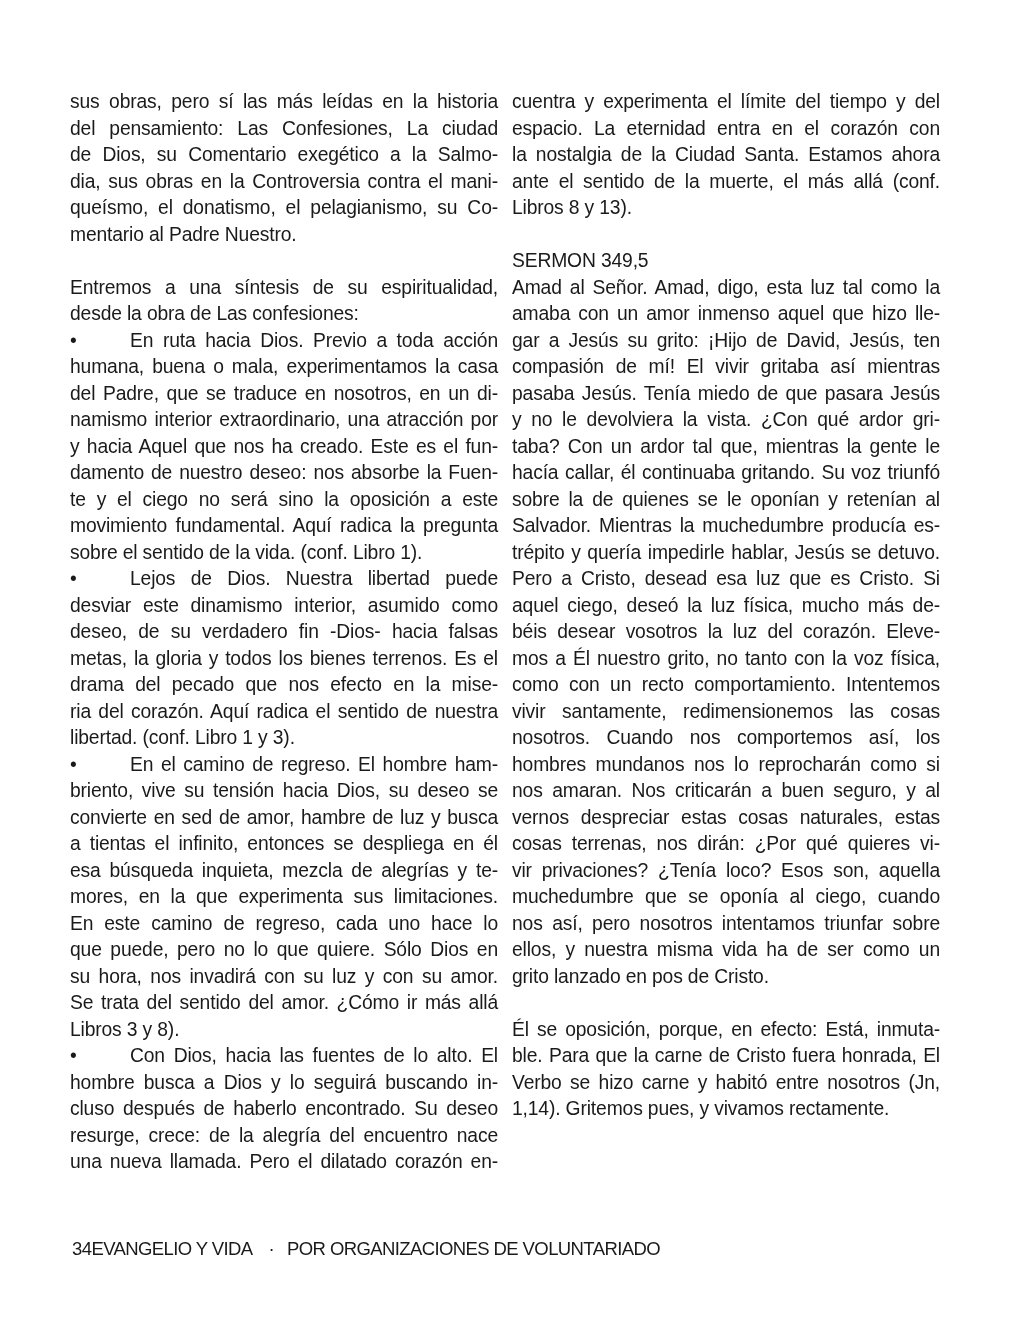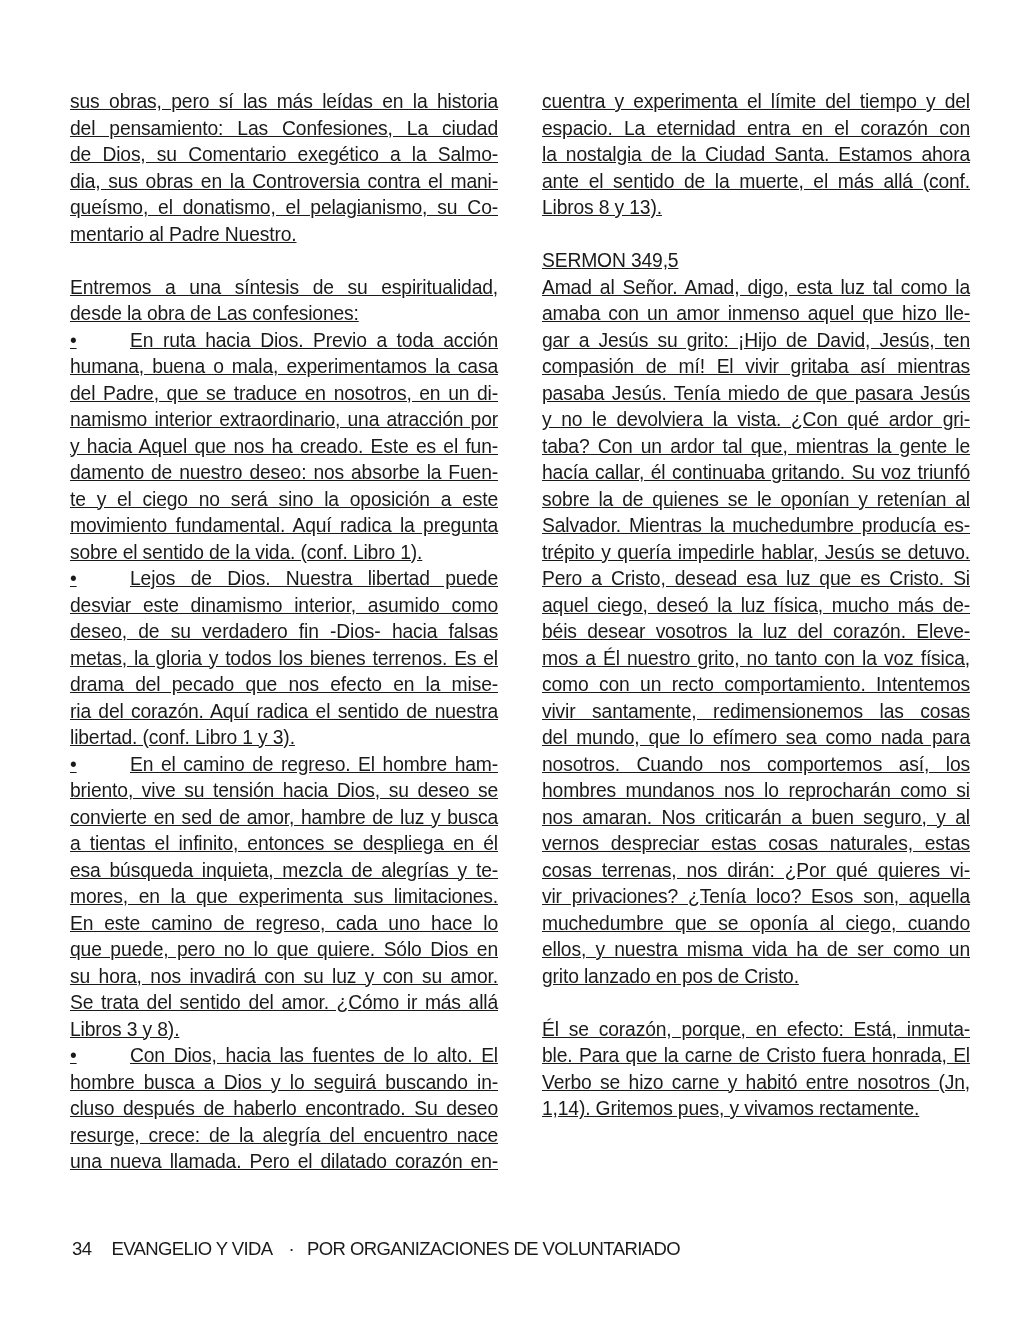--- a/index.html
+++ b/index.html
@@ -15,24 +15,23 @@
       font-family: "Liberation Sans", sans-serif;
       color: #1a1a1a;
     }
     .column {
       position: absolute;
       top: 89px;
       width: 428px;
       font-size: 19.3px;
       line-height: 26.5px;
       letter-spacing: -0.15px;
-      text-decoration: underline;
     }
     #col-left { left: 70px; }
-    #col-right { left: 542px; }
+    #col-right { left: 512px; }
     .line {
       display: block;
       height: 26.5px;
       white-space: nowrap;
       text-align: justify;
       text-align-last: justify;
       overflow: visible;
     }
     .line.last {
       text-align-last: left;
@@ -59,21 +58,21 @@
       position: absolute;
       left: 72px;
       top: 1237px;
       font-size: 18.5px;
       line-height: 24px;
       color: #1a1a1a;
       white-space: nowrap;
       letter-spacing: -0.6px;
     }
     .footer span { display: inline-block; }
-    .footer .page-num { margin-right: 20px; }
+    .footer .page-num { }
     .footer .sep { margin: 0 13px 0 16px; }
   </style>
 </head>
 <body>
 
 <div id="col-left" class="column">
   <div>
     <span class="line">sus obras, pero sí las más leídas en la historia</span>
     <span class="line">del pensamiento: Las Confesiones, La ciudad</span>
     <span class="line">de Dios, su Comentario exegético a la Salmo-</span>
@@ -165,34 +164,34 @@
     <span class="line">hacía callar, él continuaba gritando. Su voz triunfó</span>
     <span class="line">sobre la de quienes se le oponían y retenían al</span>
     <span class="line">Salvador. Mientras la muchedumbre producía es-</span>
     <span class="line">trépito y quería impedirle hablar, Jesús se detuvo.</span>
     <span class="line">Pero a Cristo, desead esa luz que es Cristo. Si</span>
     <span class="line">aquel ciego, deseó la luz física, mucho más de-</span>
     <span class="line">béis desear vosotros la luz del corazón. Eleve-</span>
     <span class="line">mos a Él nuestro grito, no tanto con la voz física,</span>
     <span class="line">como con un recto comportamiento. Intentemos</span>
     <span class="line">vivir santamente, redimensionemos las cosas</span>
-    <span class="line">del mundo, que lo efímero sea como nada para</span>
     <span class="line">nosotros. Cuando nos comportemos así, los</span>
     <span class="line">hombres mundanos nos lo reprocharán como si</span>
     <span class="line">nos amaran. Nos criticarán a buen seguro, y al</span>
     <span class="line">vernos despreciar estas cosas naturales, estas</span>
     <span class="line">cosas terrenas, nos dirán: ¿Por qué quieres vi-</span>
     <span class="line">vir privaciones? ¿Tenía loco? Esos son, aquella</span>
     <span class="line">muchedumbre que se oponía al ciego, cuando</span>
+    <span class="line">nos así, pero nosotros intentamos triunfar sobre</span>
     <span class="line">ellos, y nuestra misma vida ha de ser como un</span>
     <span class="line last">grito lanzado en pos de Cristo.</span>
   </div>
   <span class="blank"></span>
   <div>
-    <span class="line">Él se corazón, porque, en efecto: Está, inmuta-</span>
+    <span class="line">Él se oposición, porque, en efecto: Está, inmuta-</span>
     <span class="line">ble. Para que la carne de Cristo fuera honrada, El</span>
     <span class="line">Verbo se hizo carne y habitó entre nosotros (Jn,</span>
     <span class="line last">1,14). Gritemos pues, y vivamos rectamente.</span>
   </div>
 </div>
 
 <div class="footer">
   <span class="page-num">34</span><span>EVANGELIO Y VIDA</span><span class="sep">·</span><span>POR ORGANIZACIONES DE VOLUNTARIADO</span>
 </div>
 

